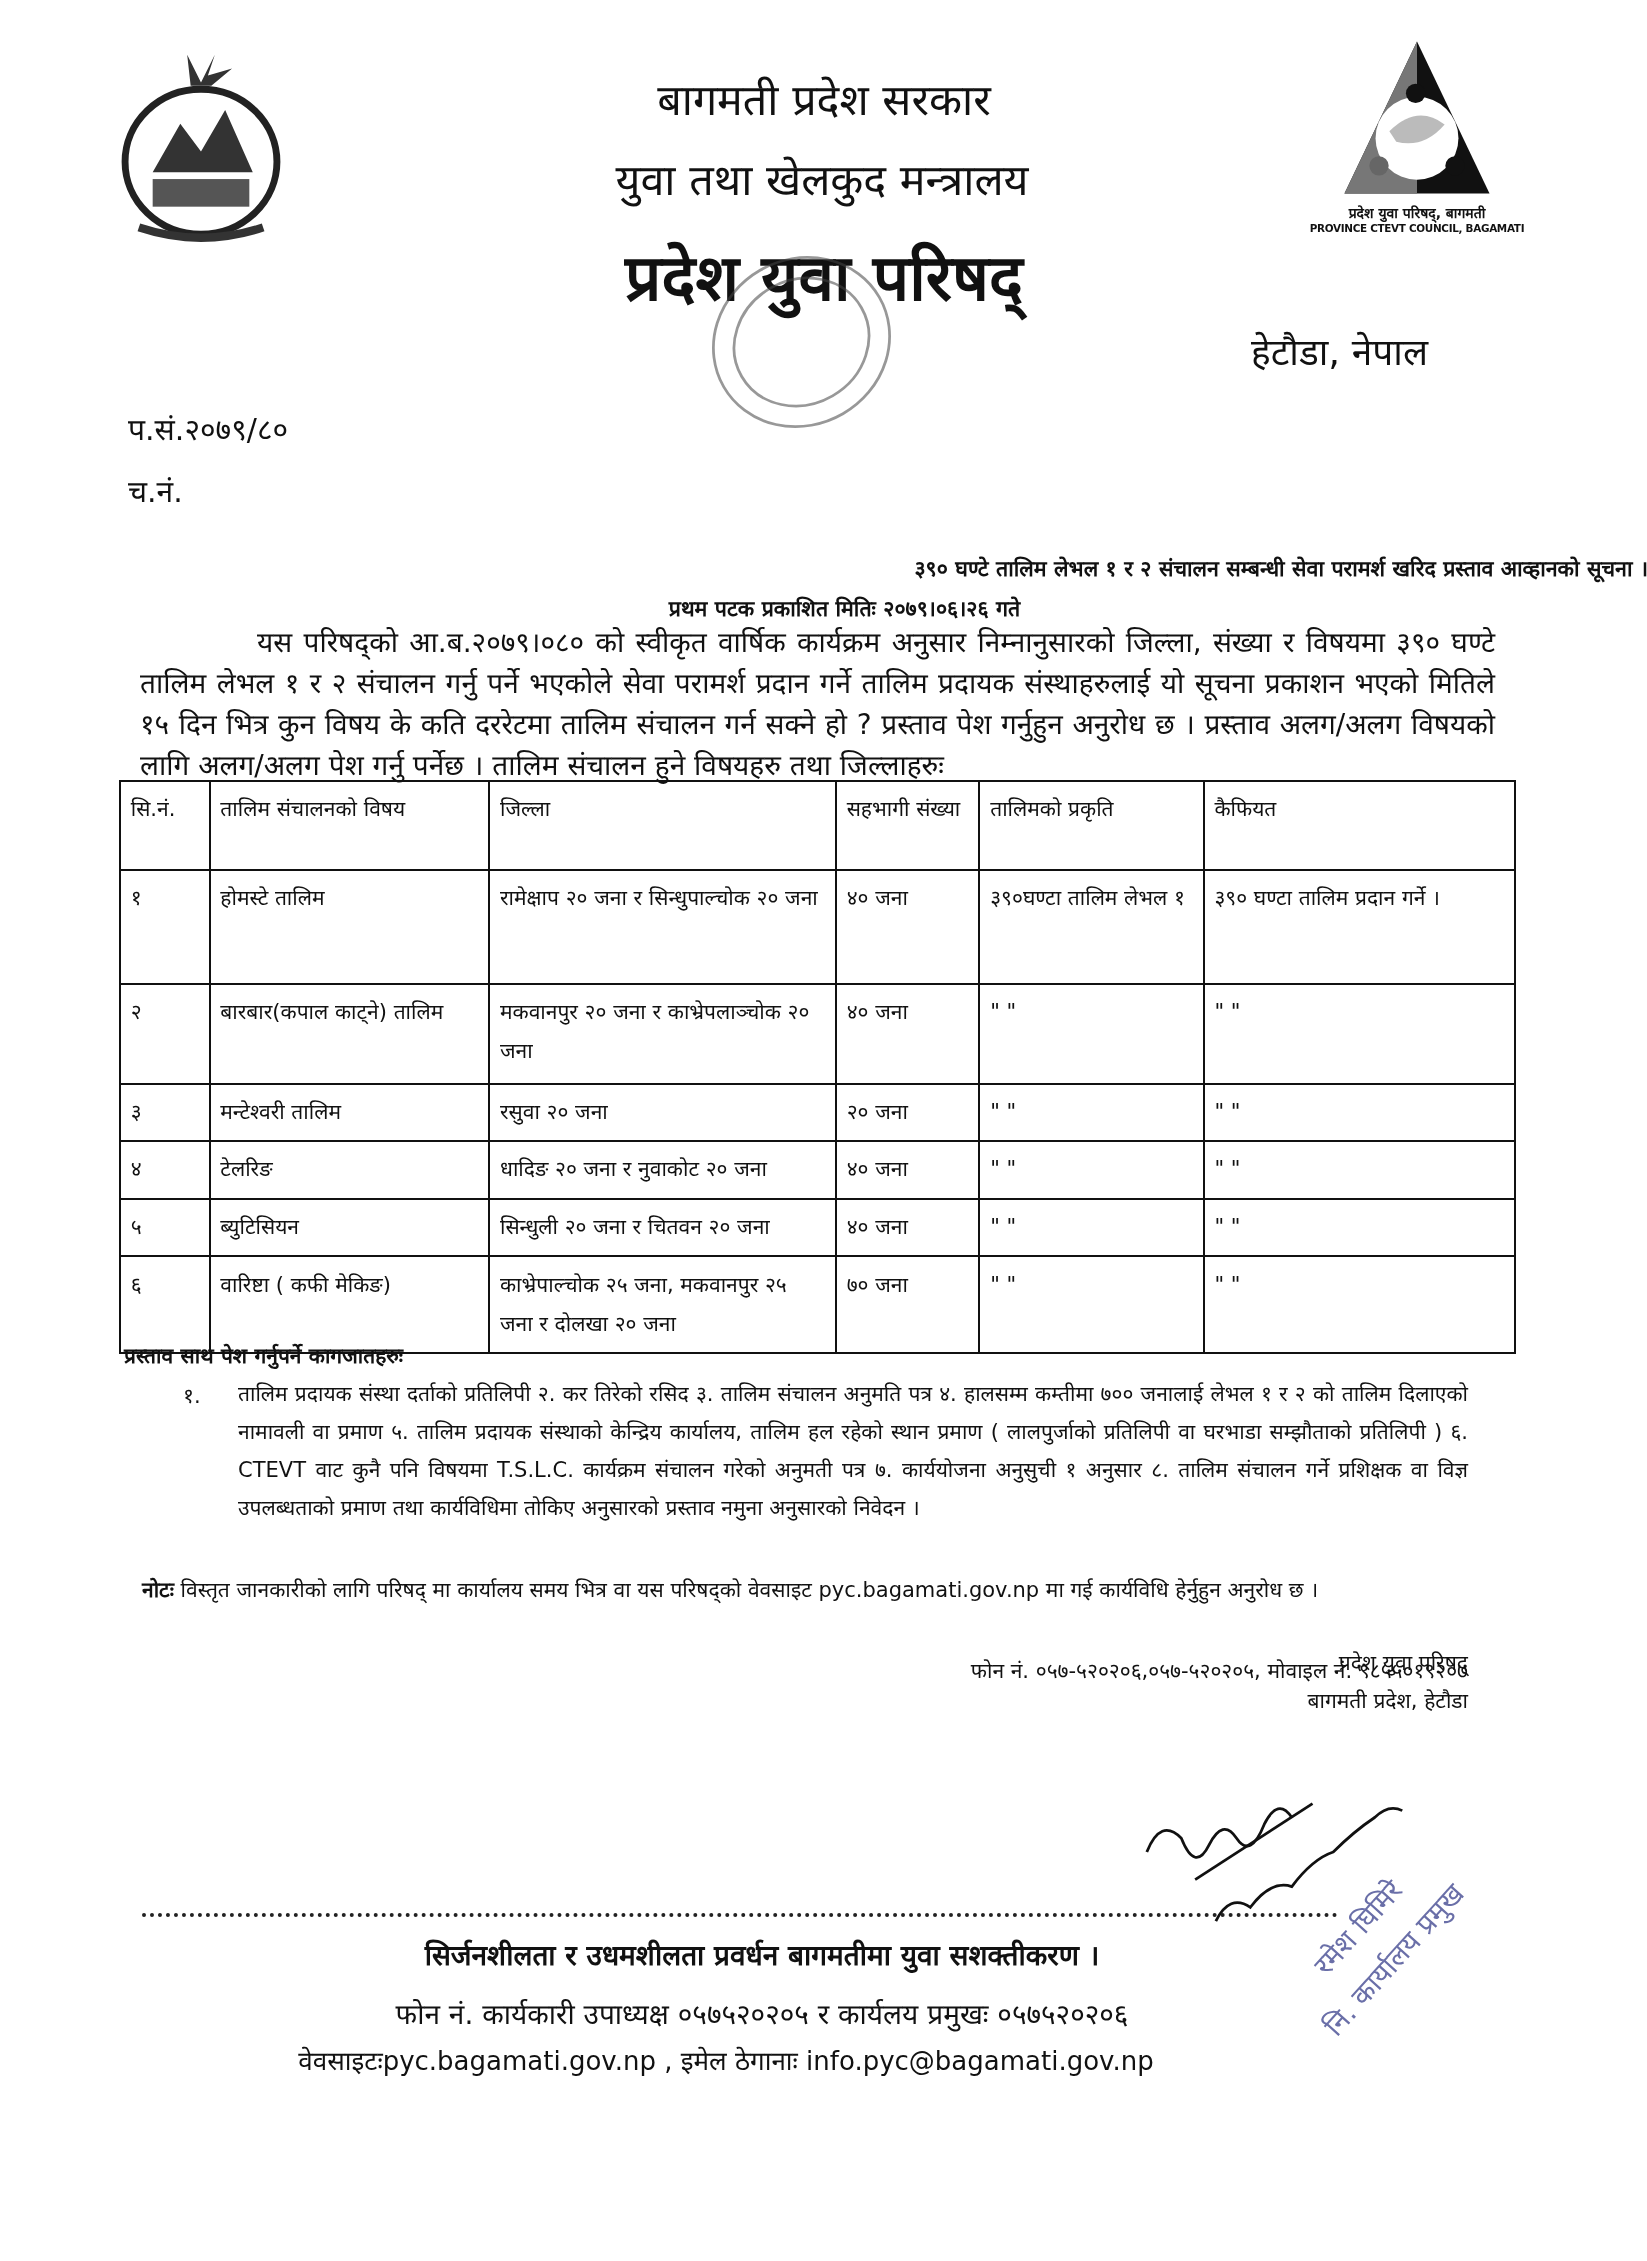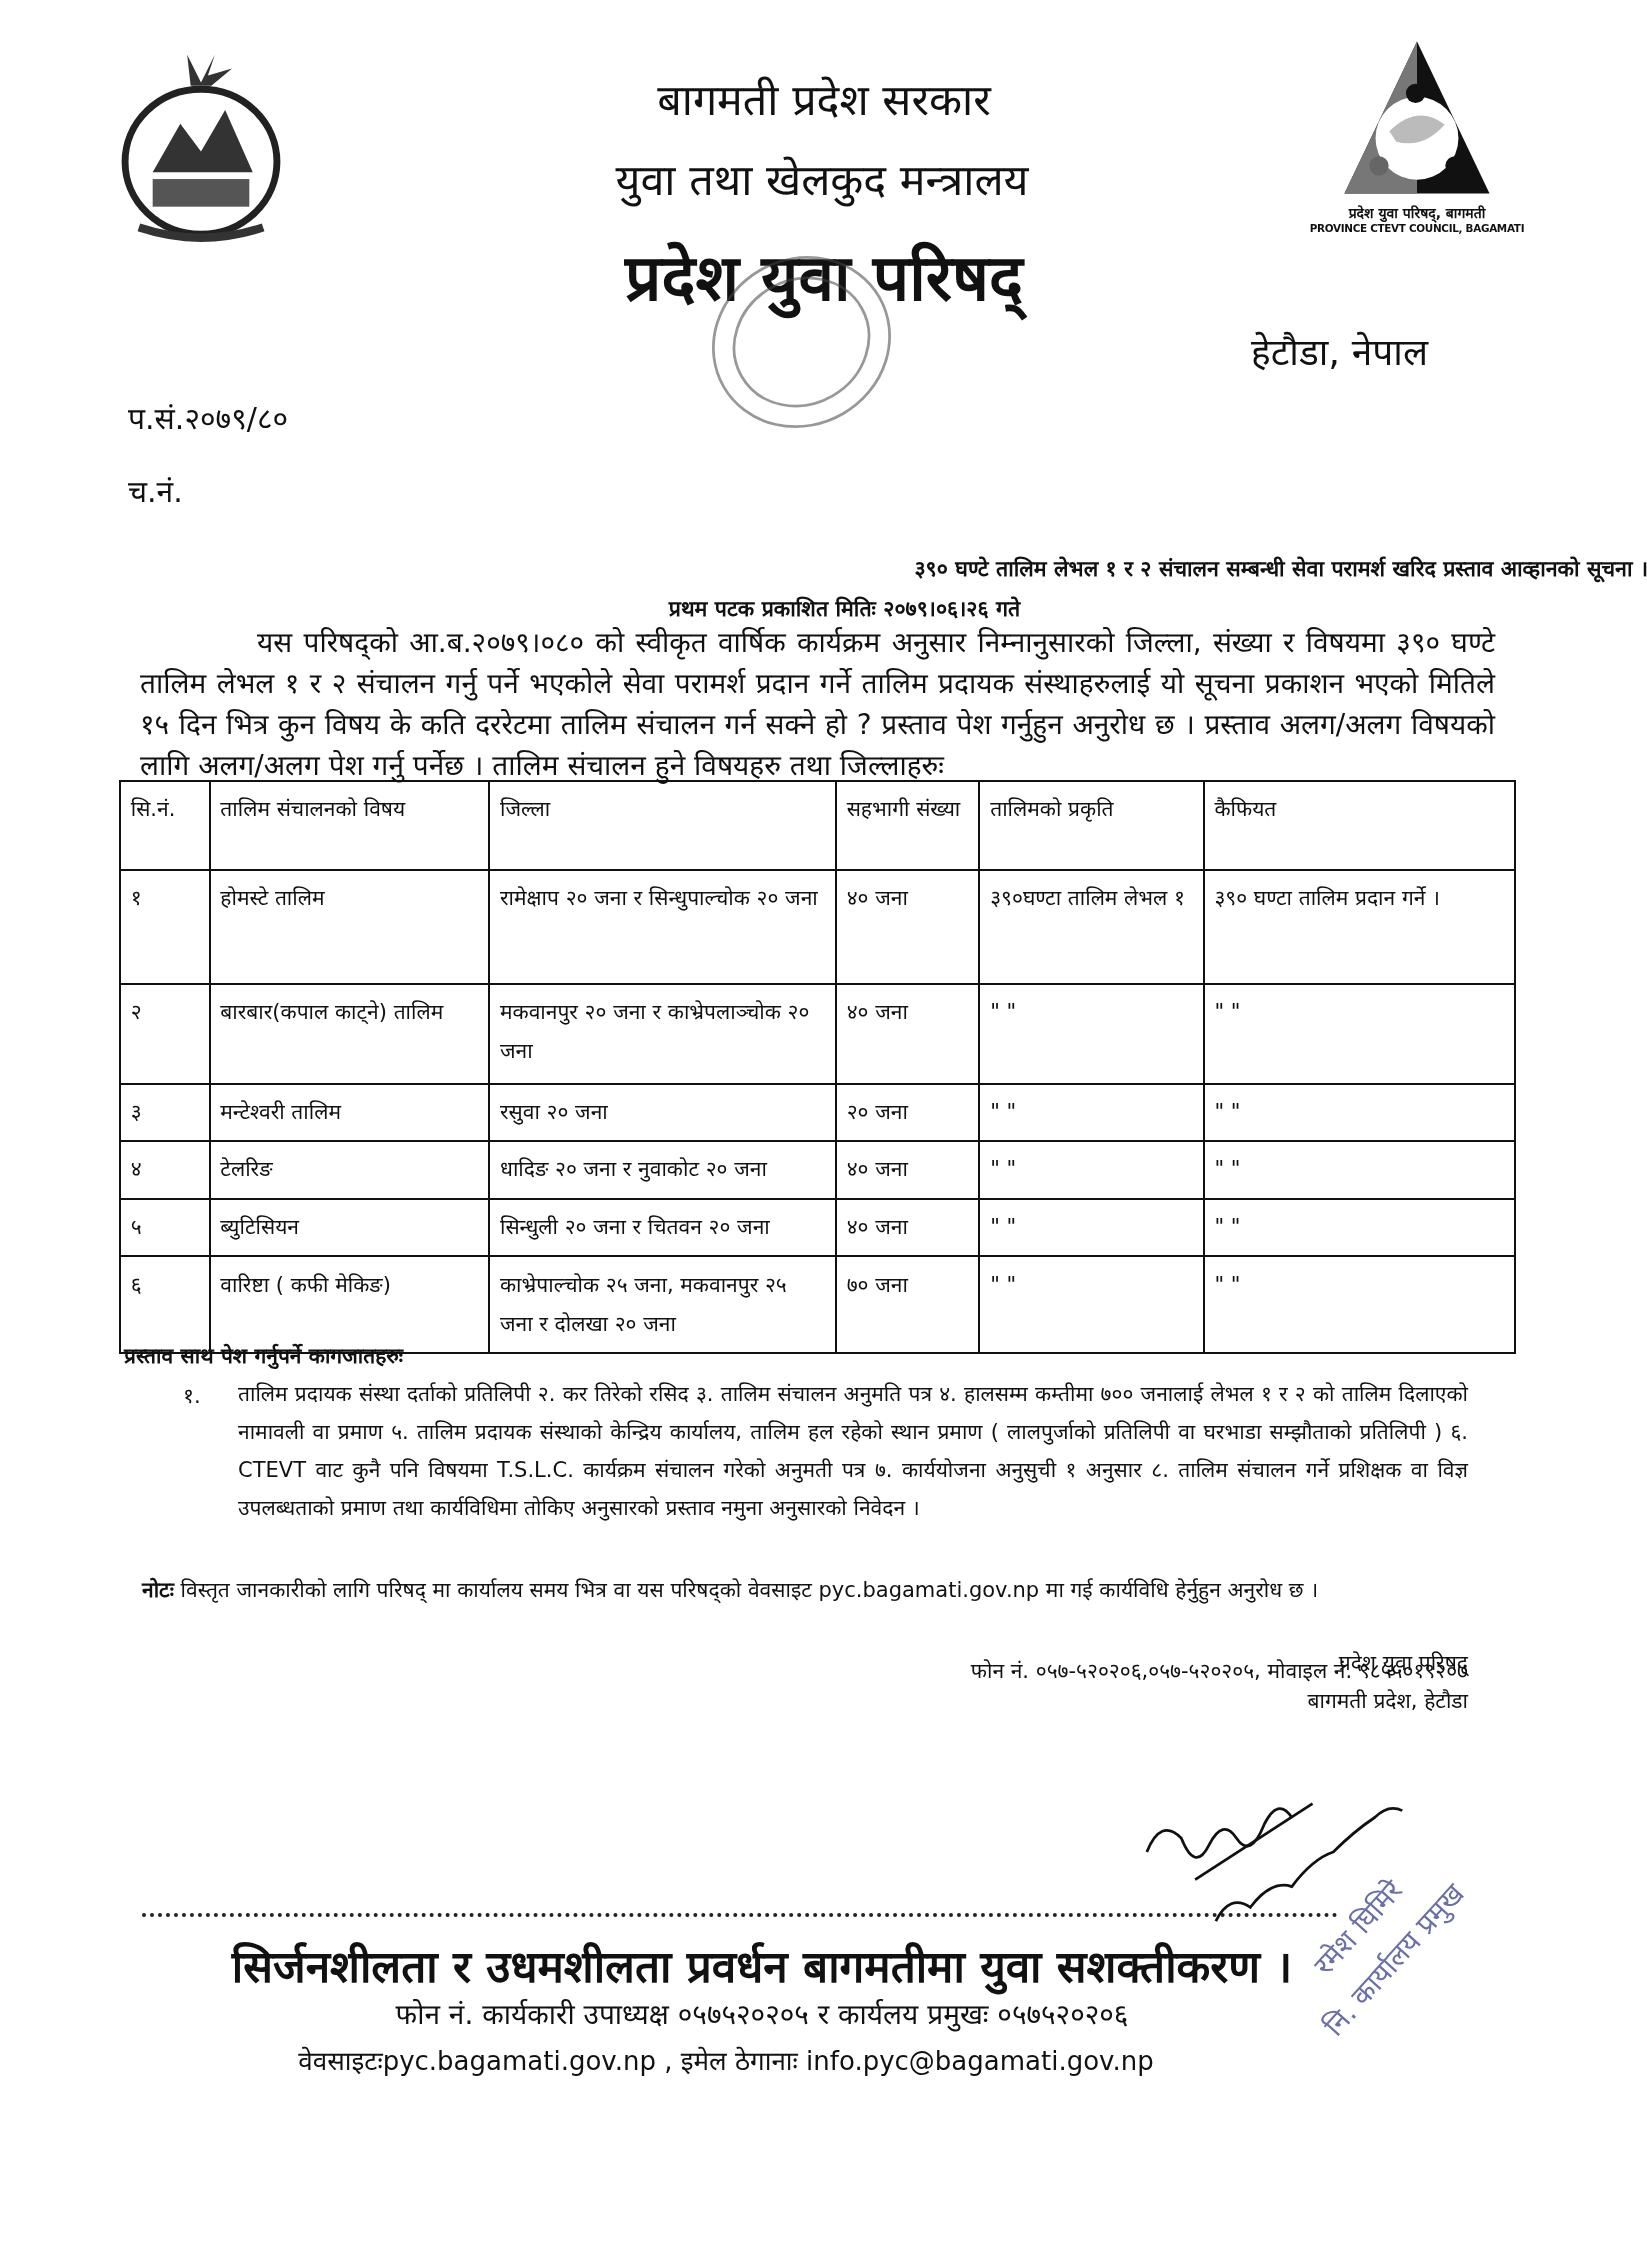--- a/index.html
+++ b/index.html
@@ -11,21 +11,21 @@
   
   .emblem-left { left: 111px; top: 41px; width: 180px; height: 214px; }
   .hdr-line1 { left: 0; width: 1648px; top: 69px; text-align: center; font-size: 43px; }
   .hdr-line2 { left: 0; width: 1644px; top: 149px; text-align: center; font-size: 43px; }
   .hdr-line3 { left: 0; width: 1648px; top: 232px; text-align: center; font-size: 64px; font-weight: bold; }
   .logo-right { left: 1265px; top: 38px; width: 304px; height: 228px; text-align: center; }
   .logo-right .np { font-size: 14px; font-weight: bold; margin-top: 2.8px; }
   .logo-right .en { font-size: 10.4px; font-weight: bold; letter-spacing: -0.3px; }
   .location { left: 1251px; top: 325px; font-size: 37px; }
   .stamp { left: 691px; top: 228px; width: 221px; height: 228px; }
-  .ref-no { left: 128px; top: 397px; font-size: 30px; }
+  .ref-no { left: 128px; top: 408px; font-size: 30px; }
   .chalani { left: 128px; top: 470px; font-size: 30px; }
 
   
   .notice-title { left: 0; width: 1648px; top: 553px; text-align: right; font-size: 21.4px; font-weight: bold; }
   .notice-date { left: 0; width: 1648px; top: 593px; text-align: center; font-size: 21.4px; font-weight: bold; padding-left: 41px; box-sizing: border-box; }
 
   
   .body-para { left: 140px; top: 622px; width: 1355px; font-size: 28px; line-height: 41px; text-align: justify; }
   .body-para .indent { display: inline-block; width: 117px; }
 
@@ -46,21 +46,21 @@
 
   
   .sig-line1 { right: 180px; top: 1648px; font-size: 21px; text-align: right; }
   .sig-line2 { right: 180px; top: 1686px; font-size: 21px; text-align: center; }
   .sig-phone { right: 180px; top: 1656px; font-size: 21px; text-align: right; }
   .signature { left: 1133px; top: 1776px; width: 290px; height: 159px; }
   .office-stamp { left: 1299px; top: 1880px; width: 228px; height: 194px; }
 
   
   .dotted { left: 142px; top: 1913px; width: 1196px; border-top: 4.1px dotted #222; }
-  .footer-slogan { left: 0; width: 1648px; top: 1935px; text-align: center; font-size: 44px; font-weight: bold; padding-right: 124px; box-sizing: border-box; }
+  .footer-slogan { left: 0; width: 1648px; top: 1935px; text-align: center; font-size: 28px; font-weight: bold; padding-right: 124px; box-sizing: border-box; }
   .footer-phone { left: 0; width: 1648px; top: 1994px; text-align: center; font-size: 28px; padding-right: 124px; box-sizing: border-box; }
   .footer-web { left: 0; width: 1452px; top: 2042px; text-align: center; font-size: 26px; box-sizing: border-box; }
 </style>
 </head>
 <body>
 
 <svg class="abs emblem-left" viewBox="0 0 260 310">
   <ellipse cx="130" cy="175" rx="110" ry="105" fill="none" stroke="#222" stroke-width="10"></ellipse>
   <path d="M60 190 L100 120 L130 160 L165 100 L205 190 Z" fill="#333"></path>
   <path d="M110 20 L130 60 L150 20 L140 50 L175 40 L145 65 L115 65 Z" fill="#333"></path>

